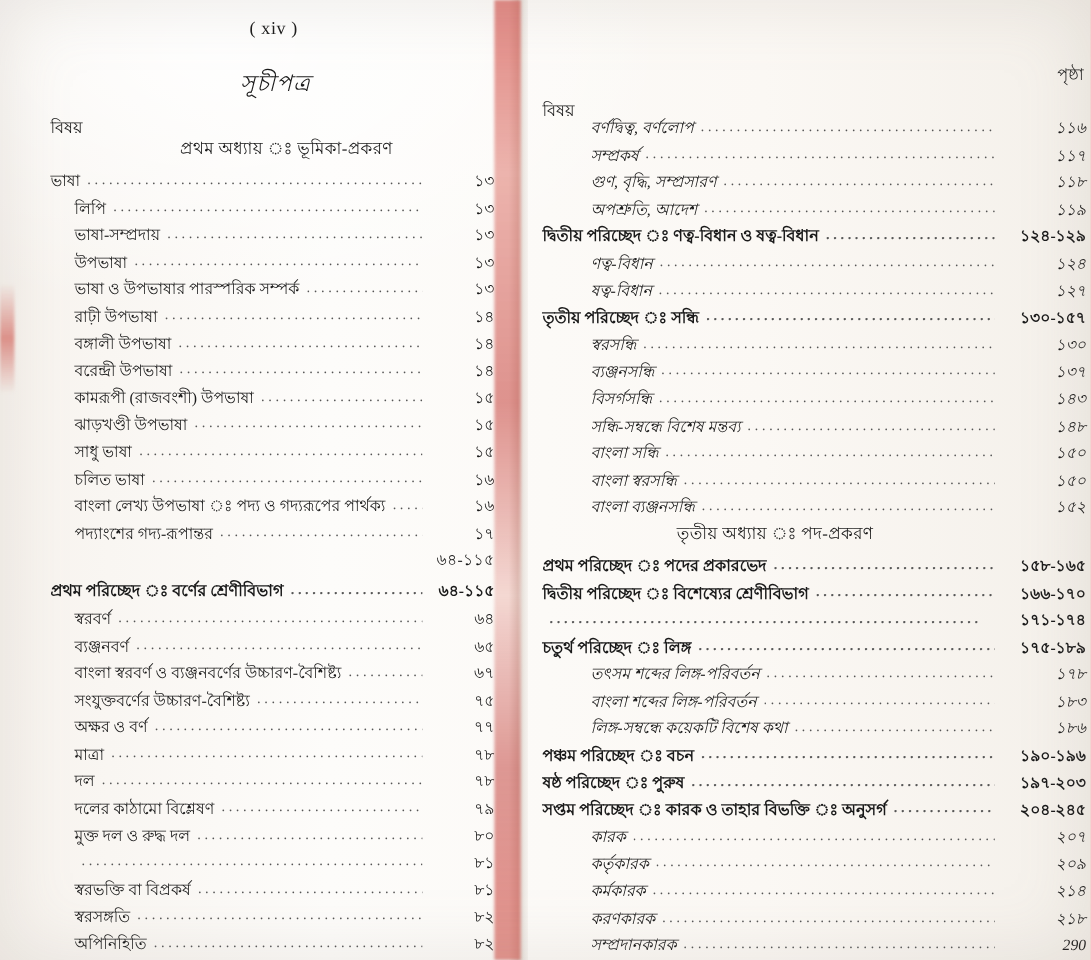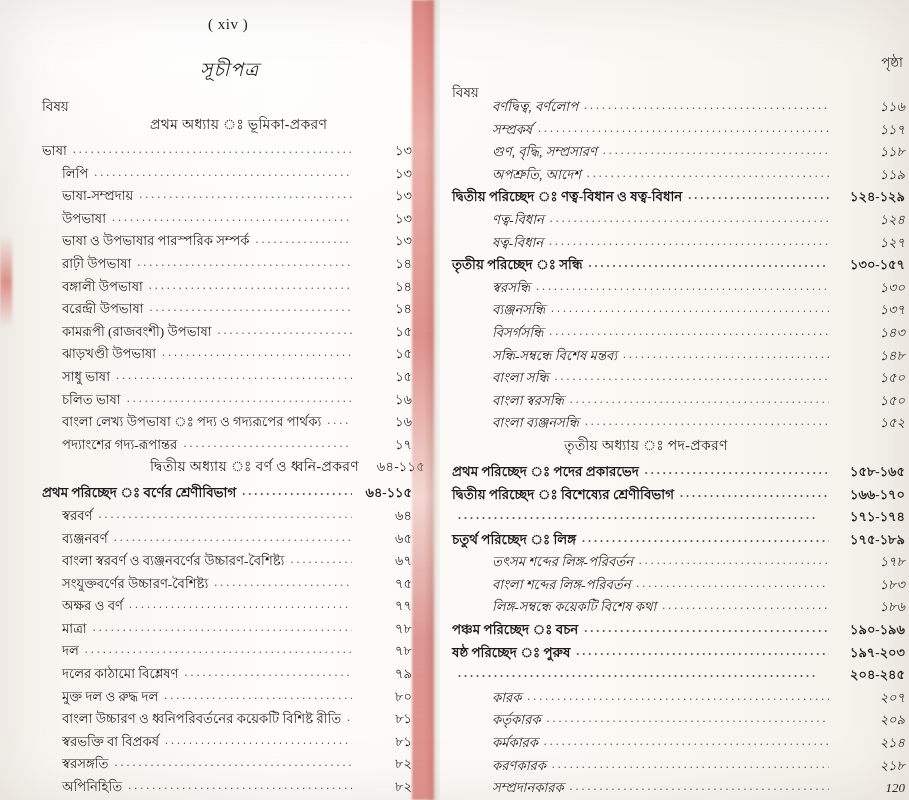--- a/index.html
+++ b/index.html
@@ -130,21 +130,21 @@
     position: relative;
     top: -2px;
   }
   .row .pg {
     flex: 0 0 auto;
     text-align: right;
     font-size: 13px;
   }
 
   
-  .toc-left .row { padding-left: 42px; padding-right: 12px; }
+  .toc-left .row { padding-left: 42px; padding-right: 12px; justify-content: flex-end; }
   .toc-left .row .pg { width: 54px; }
 
   
   .toc-right .row { padding-left: 8px; padding-right: 14px; }
   .toc-right .row .pg { width: 70px; }
 
   .indent-1 { padding-left: 62px !important; }
   .indent-3 { padding-left: 48px !important; font-style: italic; }
 
   .chapter {
@@ -248,21 +248,20 @@
           <span class="label">বাংলা লেখ্য উপভাষা ঃ পদ্য ও গদ্যরূপের পার্থক্য</span>
           <span class="dots">............................................................</span>
           <span class="pg">১৬</span>
         </div>
         <div class="row indent-1">
           <span class="label">পদ্যাংশের গদ্য-রূপান্তর</span>
           <span class="dots">............................................................</span>
           <span class="pg">১৭</span>
         </div>
         <div class="row chapter nodots chapter-indent">
-          <span class="label">দ্বিতীয় অধ্যায় ঃ  বর্ণ ও ধ্বনি-প্রকরণ</span>
           <span class="dots">............................................................</span>
           <span class="pg">৬৪-১১৫</span>
         </div>
         <div class="row heading">
           <span class="label">প্রথম পরিচ্ছেদ ঃ বর্ণের শ্রেণীবিভাগ</span>
           <span class="dots">............................................................</span>
           <span class="pg">৬৪-১১৫</span>
         </div>
         <div class="row indent-1">
           <span class="label">স্বরবর্ণ</span>
@@ -303,21 +302,20 @@
           <span class="label">দলের কাঠামো বিশ্লেষণ</span>
           <span class="dots">............................................................</span>
           <span class="pg">৭৯</span>
         </div>
         <div class="row indent-1">
           <span class="label">মুক্ত দল ও রুদ্ধ দল</span>
           <span class="dots">............................................................</span>
           <span class="pg">৮০</span>
         </div>
         <div class="row indent-1">
-          <span class="label">বাংলা উচ্চারণ ও ধ্বনিপরিবর্তনের কয়েকটি বিশিষ্ট রীতি</span>
           <span class="dots">............................................................</span>
           <span class="pg">৮১</span>
         </div>
         <div class="row indent-1">
           <span class="label">স্বরভক্তি বা বিপ্রকর্ষ</span>
           <span class="dots">............................................................</span>
           <span class="pg">৮১</span>
         </div>
         <div class="row indent-1">
           <span class="label">স্বরসঙ্গতি</span>
@@ -455,20 +453,21 @@
           <span class="label">পঞ্চম পরিচ্ছেদ ঃ  বচন</span>
           <span class="dots">............................................................</span>
           <span class="pg">১৯০-১৯৬</span>
         </div>
         <div class="row heading">
           <span class="label">ষষ্ঠ পরিচ্ছেদ ঃ  পুরুষ</span>
           <span class="dots">............................................................</span>
           <span class="pg">১৯৭-২০৩</span>
         </div>
         <div class="row heading">
+          <span class="label">সপ্তম পরিচ্ছেদ ঃ কারক ও তাহার বিভক্তি ঃ অনুসর্গ</span>
           <span class="dots">............................................................</span>
           <span class="pg">২০৪-২৪৫</span>
         </div>
         <div class="row indent-3">
           <span class="label">কারক</span>
           <span class="dots">............................................................</span>
           <span class="pg">২০৭</span>
         </div>
         <div class="row indent-3">
           <span class="label">কর্তৃকারক</span>
@@ -481,21 +480,21 @@
           <span class="pg">২১৪</span>
         </div>
         <div class="row indent-3">
           <span class="label">করণকারক</span>
           <span class="dots">............................................................</span>
           <span class="pg">২১৮</span>
         </div>
         <div class="row indent-3">
           <span class="label">সম্প্রদানকারক</span>
           <span class="dots">............................................................</span>
-          <span class="pg">120</span>
+          <span class="pg">290</span>
         </div>
       </div>
   </div>
 
   <div class="gutter"></div>
   <div class="red-smudge"></div>
   <div class="red-smudge2"></div>
   <div class="blur-edge"></div>
 </div>
 

